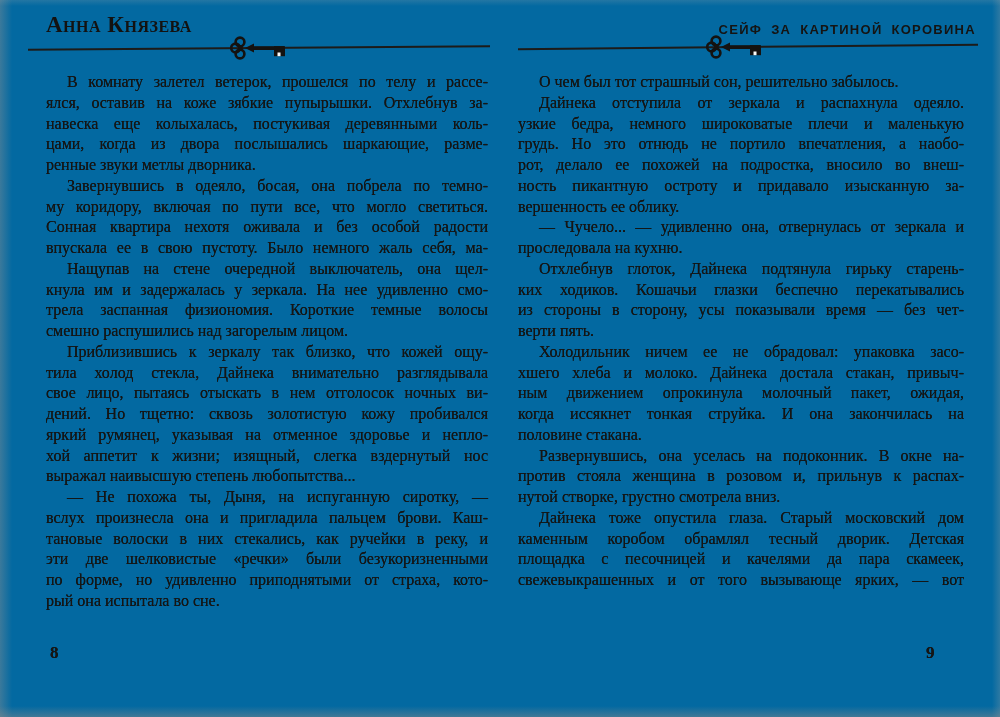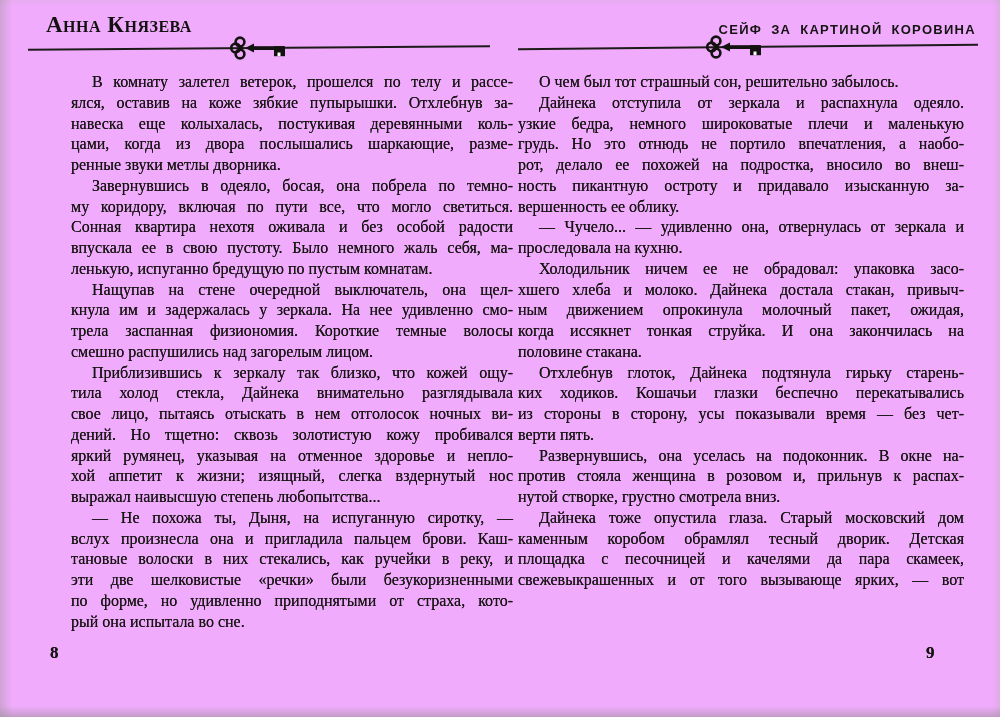--- a/index.html
+++ b/index.html
@@ -1,19 +1,19 @@
 <!DOCTYPE html>
 <html><head>
 <meta charset="utf-8">
 <style>
   html, body { margin: 0; padding: 0; background: #e9e7e4; }
   .scan {
     position: relative;
     width: 1000px; height: 717px;
-    background: #f0abfc;
+    background: #0369a1;
     overflow: hidden;
     font-family: "Liberation Serif", "DejaVu Serif", serif;
     color: #171513;
   }
   
   .edge-left {
     position: absolute; left: 0; top: 0; bottom: 0; width: 12px;
     background: linear-gradient(to right, rgba(150,148,146,0.38), rgba(255,255,255,0));
   }
   .edge-right {
@@ -49,21 +49,21 @@
 
   .key { position: absolute; width: 62px; height: 24px; }
   .key-left  { left: 230px; top: 36px; }
   .key-right { left: 706px; top: 35px; }
 
   .body-text {
     position: absolute; top: 72px; width: 442px;
     font-size: 16px; line-height: 20.75px;
     text-shadow: 0 0 0.55px rgba(10,8,6,0.85);
   }
-  .body-left  { left: 46px; margin-left: 25px; }
+  .body-left  { left: 46px; }
   .body-right { left: 518px; width: 446px; }
 
   .line { text-align: justify; text-align-last: justify; white-space: normal; }
   .line.first { text-indent: 21px; }
   .line.endpara { text-align-last: left; }
 
   .page-number {
     position: absolute; top: 643px;
     font-size: 17px; font-weight: bold;
     text-shadow: 0 0 0.5px rgba(10,8,6,0.8);
@@ -100,21 +100,20 @@
         <div class="line">ялся, оставив на коже зябкие пупырышки. Отхлебнув за-</div>
         <div class="line">навеска еще колыхалась, постукивая деревянными коль-</div>
         <div class="line">цами, когда из двора послышались шаркающие, разме-</div>
         <div class="line endpara">ренные звуки метлы дворника.</div>
       </div>
       <div>
         <div class="line first">Завернувшись в одеяло, босая, она побрела по темно-</div>
         <div class="line">му коридору, включая по пути все, что могло светиться.</div>
         <div class="line">Сонная квартира нехотя оживала и без особой радости</div>
         <div class="line">впускала ее в свою пустоту. Было немного жаль себя, ма-</div>
-        <div class="line endpara">ленькую, испуганно бредущую по пустым комнатам.</div>
       </div>
       <div>
         <div class="line first">Нащупав на стене очередной выключатель, она щел-</div>
         <div class="line">кнула им и задержалась у зеркала. На нее удивленно смо-</div>
         <div class="line">трела заспанная физиономия. Короткие темные волосы</div>
         <div class="line endpara">смешно распушились над загорелым лицом.</div>
       </div>
       <div>
         <div class="line first">Приблизившись к зеркалу так близко, что кожей ощу-</div>
         <div class="line">тила холод стекла, Дайнека внимательно разглядывала</div>
@@ -159,31 +158,31 @@
         <div class="line">грудь. Но это отнюдь не портило впечатления, а наобо-</div>
         <div class="line">рот, делало ее похожей на подростка, вносило во внеш-</div>
         <div class="line">ность пикантную остроту и придавало изысканную за-</div>
         <div class="line endpara">вершенность ее облику.</div>
       </div>
       <div>
         <div class="line first">— Чучело... — удивленно она, отвернулась от зеркала и</div>
         <div class="line endpara">проследовала на кухню.</div>
       </div>
       <div>
+        <div class="line first">Отхлебнув глоток, Дайнека подтянула гирьку старень-</div>
+        <div class="line">ких ходиков. Кошачьи глазки беспечно перекатывались</div>
+        <div class="line">из стороны в сторону, усы показывали время — без чет-</div>
+        <div class="line endpara">верти пять.</div>
+      </div>
+      <div>
         <div class="line first">Холодильник ничем ее не обрадовал: упаковка засо-</div>
         <div class="line">хшего хлеба и молоко. Дайнека достала стакан, привыч-</div>
         <div class="line">ным движением опрокинула молочный пакет, ожидая,</div>
         <div class="line">когда иссякнет тонкая струйка. И она закончилась на</div>
         <div class="line endpara">половине стакана.</div>
-      </div>
-      <div>
-        <div class="line first">Отхлебнув глоток, Дайнека подтянула гирьку старень-</div>
-        <div class="line">ких ходиков. Кошачьи глазки беспечно перекатывались</div>
-        <div class="line">из стороны в сторону, усы показывали время — без чет-</div>
-        <div class="line endpara">верти пять.</div>
       </div>
       <div>
         <div class="line first">Развернувшись, она уселась на подоконник. В окне на-</div>
         <div class="line">против стояла женщина в розовом и, прильнув к распах-</div>
         <div class="line endpara">нутой створке, грустно смотрела вниз.</div>
       </div>
       <div>
         <div class="line first">Дайнека тоже опустила глаза. Старый московский дом</div>
         <div class="line">каменным коробом обрамлял тесный дворик. Детская</div>
         <div class="line">площадка с песочницей и качелями да пара скамеек,</div>

